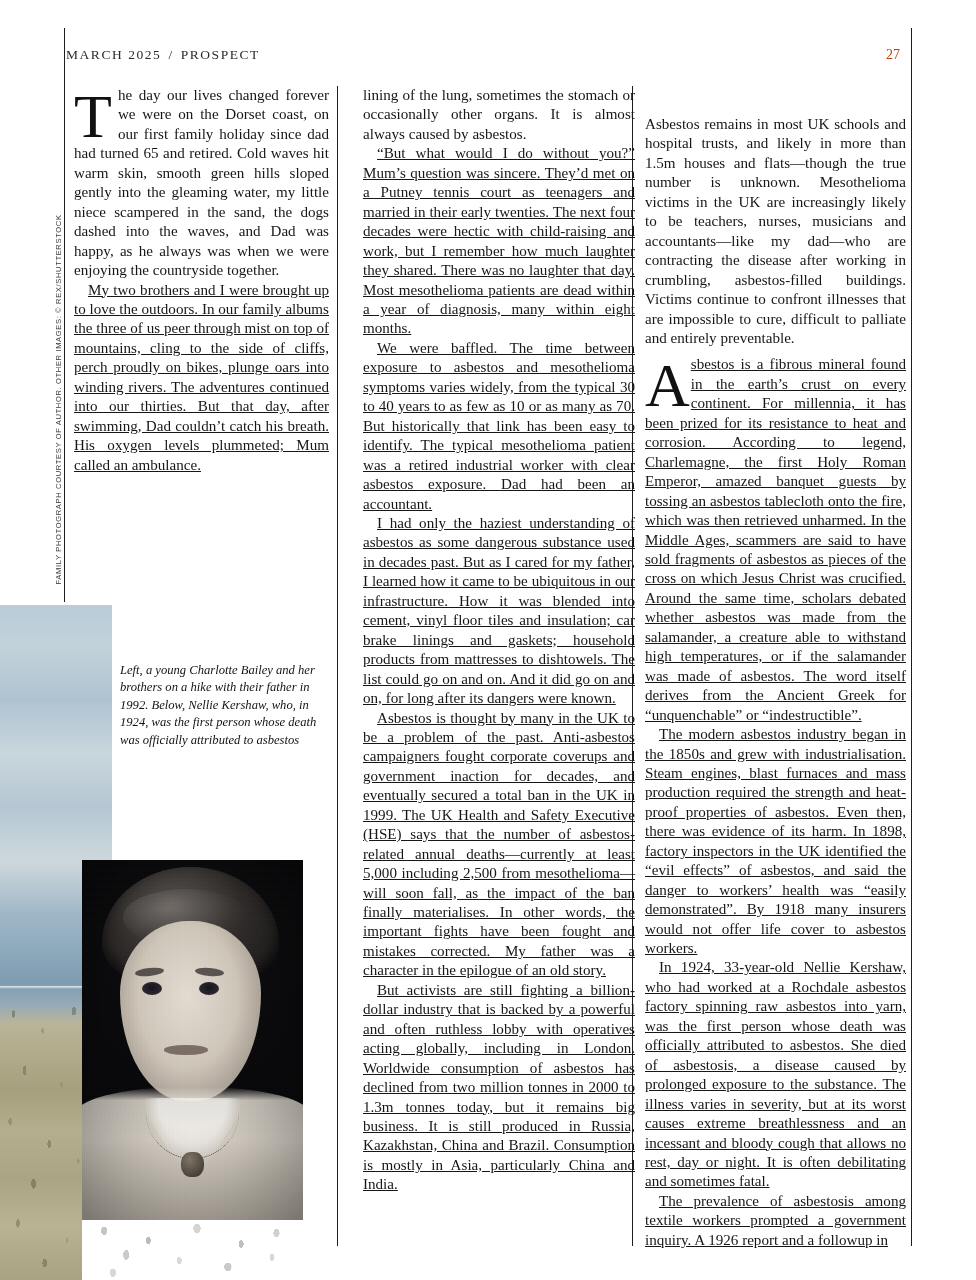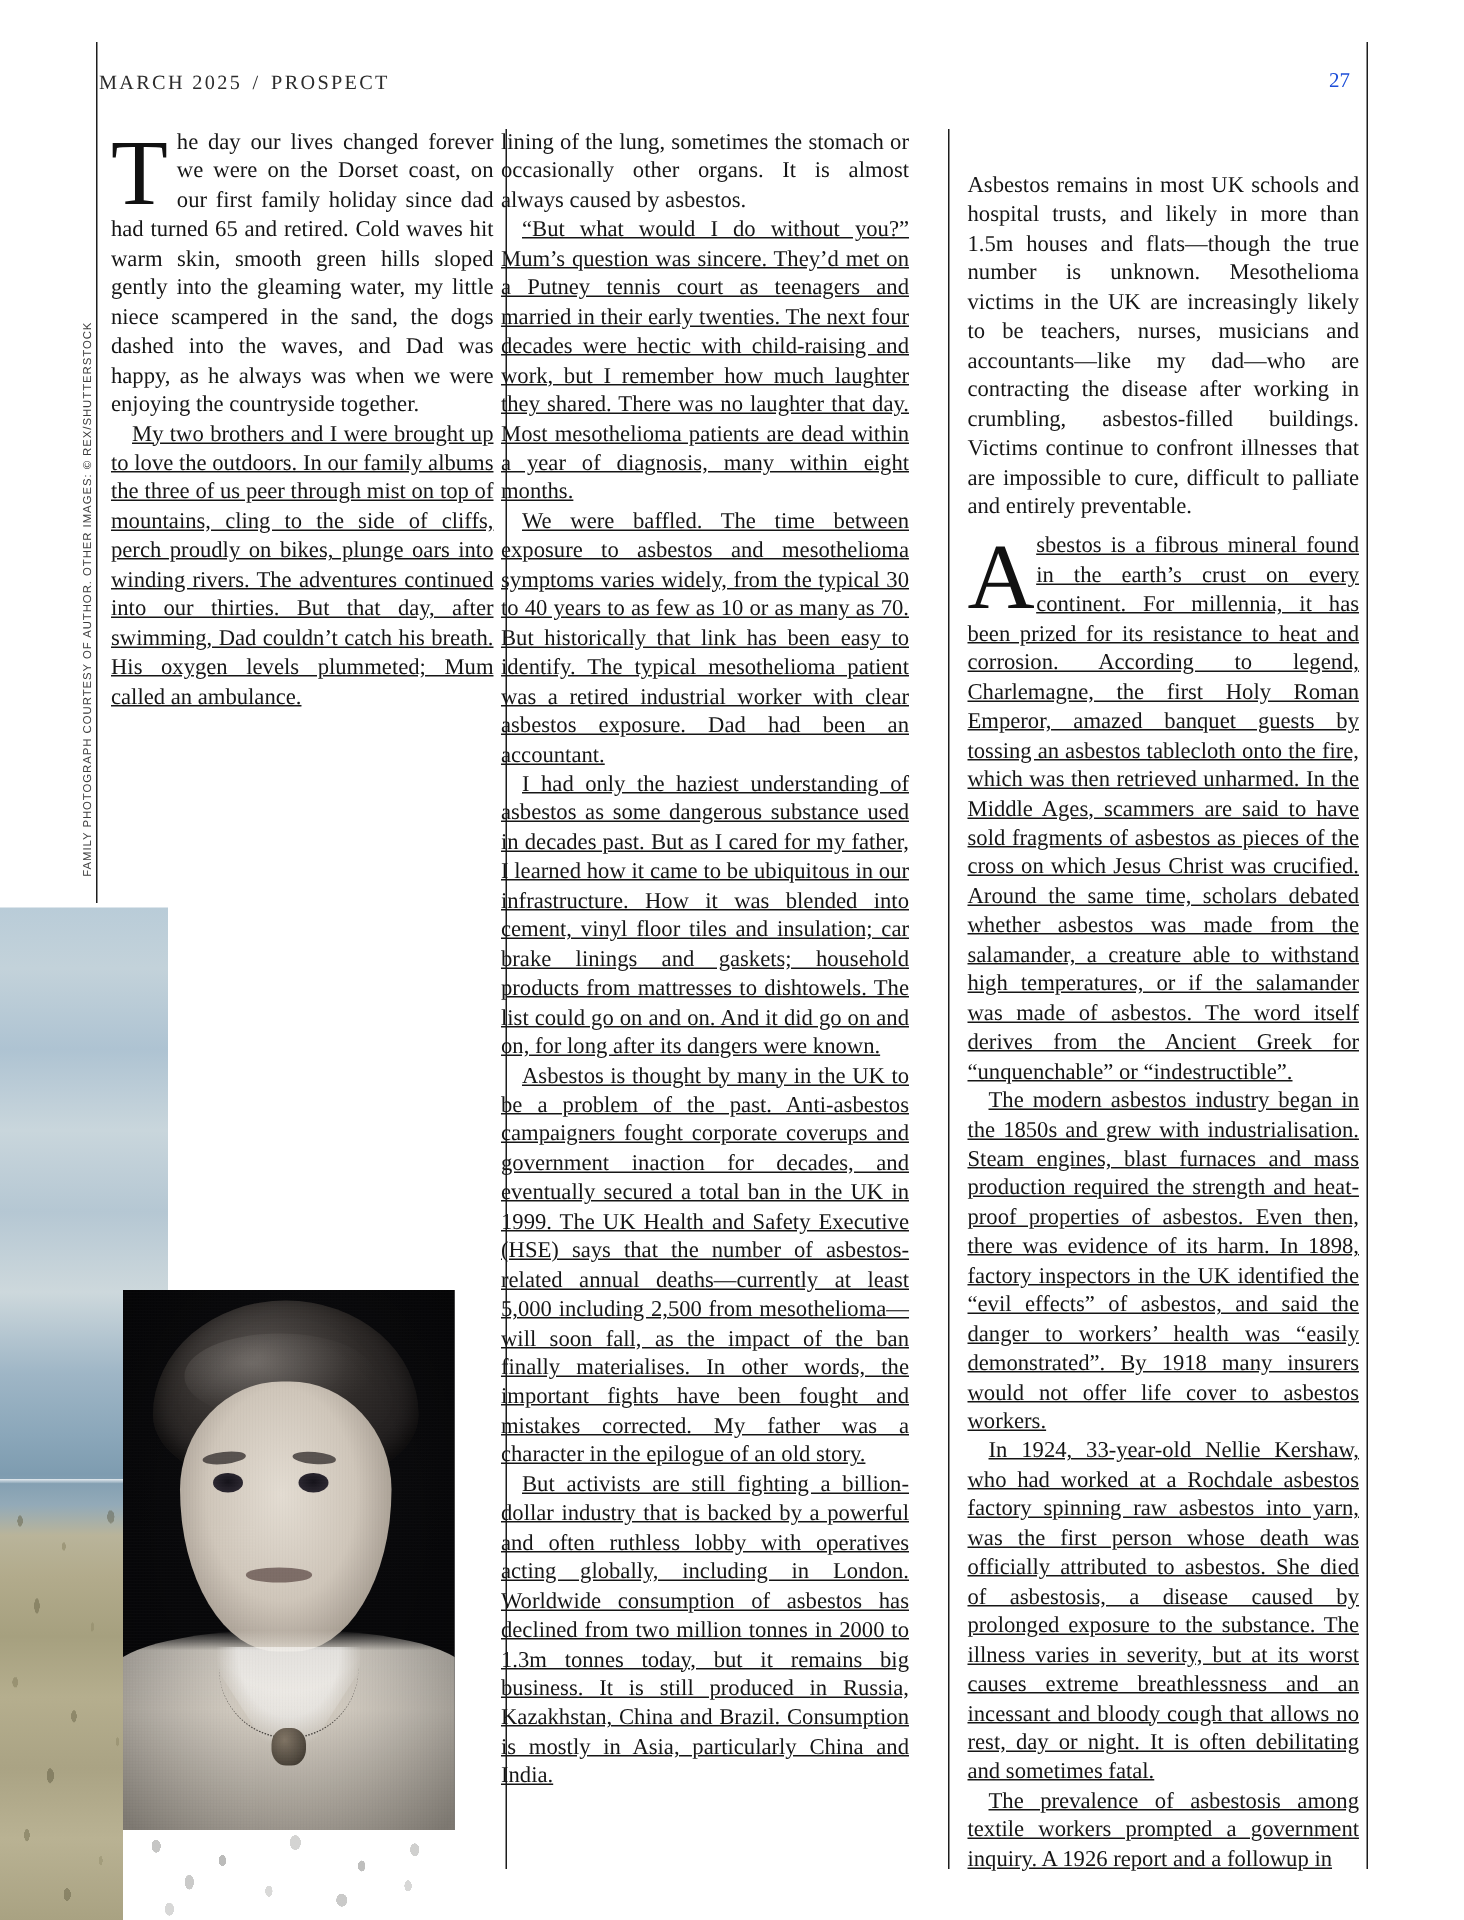--- a/index.html
+++ b/index.html
@@ -165,21 +165,21 @@
     font-size: 13.5px;
     letter-spacing: 1.55px;
     color: #2b2b2b;
     white-space: nowrap;
   }
   .running-head .slash { padding: 0 7px; }
   .folio {
     position: absolute;
     right: 72px; top: 47px;
     font-size: 14px;
-    color: #1d4ed8;
+    color: #c2410c;
   }
 
   
   .rule-left  { position:absolute; left: 64px;  top: 28px; width: 1px; height: 58px; background:#1d1d1d; }
   .rule-right { position:absolute; left: 911px; top: 28px; width: 1px; height: 58px; background:#1d1d1d; }
   .rule-c1    { position:absolute; left: 64px;  top: 86px; width: 1px; height: 516px; background:#1d1d1d; }
   .rule-c2    { position:absolute; left: 337px; top: 86px; width: 1px; height: 1160px; background:#1d1d1d; }
   .rule-c3    { position:absolute; left: 632px; top: 86px; width: 1px; height: 1160px; background:#1d1d1d; }
   .rule-c4    { position:absolute; left: 911px; top: 86px; width: 1px; height: 1160px; background:#1d1d1d; }
 
@@ -190,21 +190,21 @@
     line-height: 19.45px;
     color: #161616;
     text-align: justify;
     -webkit-hyphens: auto; hyphens: auto;
   }
   .col p { text-indent: 14px; }
   .col p.first { text-indent: 0; }
   .col p + p { margin-top: 0; text-decoration: underline; }
 
   #col1 { left: 74px;  top: 86px;  width: 255px; }
-  #col2 { left: 334px; top: 86px;  width: 272px; }
+  #col2 { left: 363px; top: 86px;  width: 272px; }
   #col3 { left: 645px; top: 86px;  width: 261px; margin-top: 29px; }
   .dropcap {
     float: left;
     font-size: 62px;
     line-height: 50px;
     padding: 4px 4px 0 0;
     margin: 1px 2px 0 0;
     font-family: "Liberation Serif", serif;
     color: #111;
   }
@@ -271,20 +271,21 @@
     <div class="necklace"></div>
     <div class="pendant"></div>
     <div class="vignette"></div>
     <div class="grain"></div>
   </div>
 
   <div class="texture-strip"></div>
 
   <div class="credit">FAMILY PHOTOGRAPH COURTESY OF AUTHOR. OTHER IMAGES: © REX/SHUTTERSTOCK</div>
 
+  <div class="caption">Left, a young Charlotte Bailey and her brothers on a hike with their father in 1992. Below, Nellie Kershaw, who, in 1924, was the first person whose death was officially attributed to asbestos</div>
 
   <div class="col" id="col1">
     <p class="first"><span class="dropcap">T</span><span>he day our lives changed forever we were on the Dorset coast, on our first family holiday since dad had turned 65 and retired. Cold waves hit warm skin, smooth green hills sloped gently into the gleaming water, my little niece scampered in the sand, the dogs dashed into the waves, and Dad was happy, as he always was when we were enjoying the countryside together.</span></p>
     <p>My two brothers and I were brought up to love the outdoors. In our family albums the three of us peer through mist on top of mountains, cling to the side of cliffs, perch proudly on bikes, plunge oars into winding rivers. The adventures continued into our thirties. But that day, after swimming, Dad couldn’t catch his breath. His oxygen levels plummeted; Mum called an ambulance.</p>
   </div>
 
   <div class="col" id="col2">
     <p class="first">lining of the lung, sometimes the stomach or occasionally other organs. It is almost always caused by asbestos.</p>
     <p>“But what would I do without you?” Mum’s question was sincere. They’d met on a Putney tennis court as teenagers and married in their early twenties. The next four decades were hectic with child-raising and work, but I remember how much laughter they shared. There was no laughter that day. Most mesothelioma patients are dead within a year of diagnosis, many within eight months.</p>
     <p>We were baffled. The time between exposure to asbestos and mesothelioma symptoms varies widely, from the typical 30 to 40 years to as few as 10 or as many as 70. But historically that link has been easy to identify. The typical mesothelioma patient was a retired industrial worker with clear asbestos exposure. Dad had been an accountant.</p>

